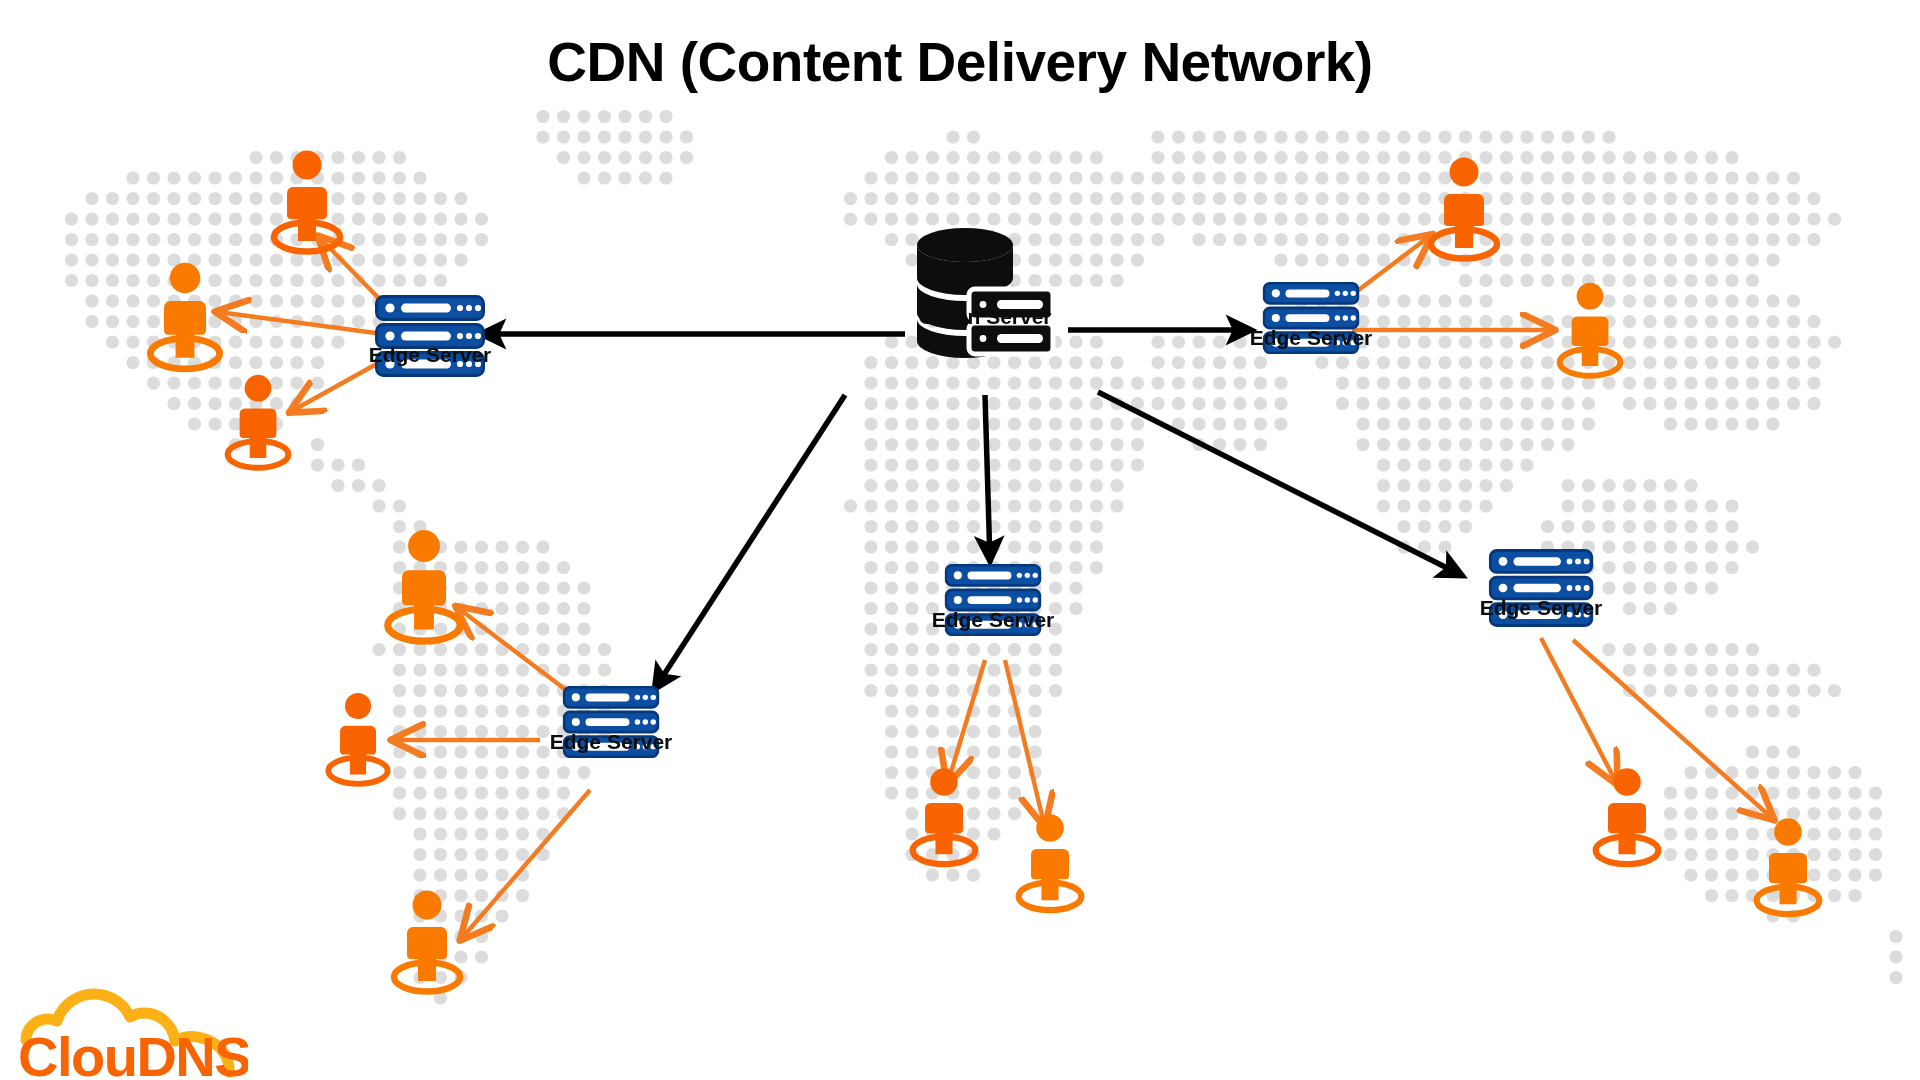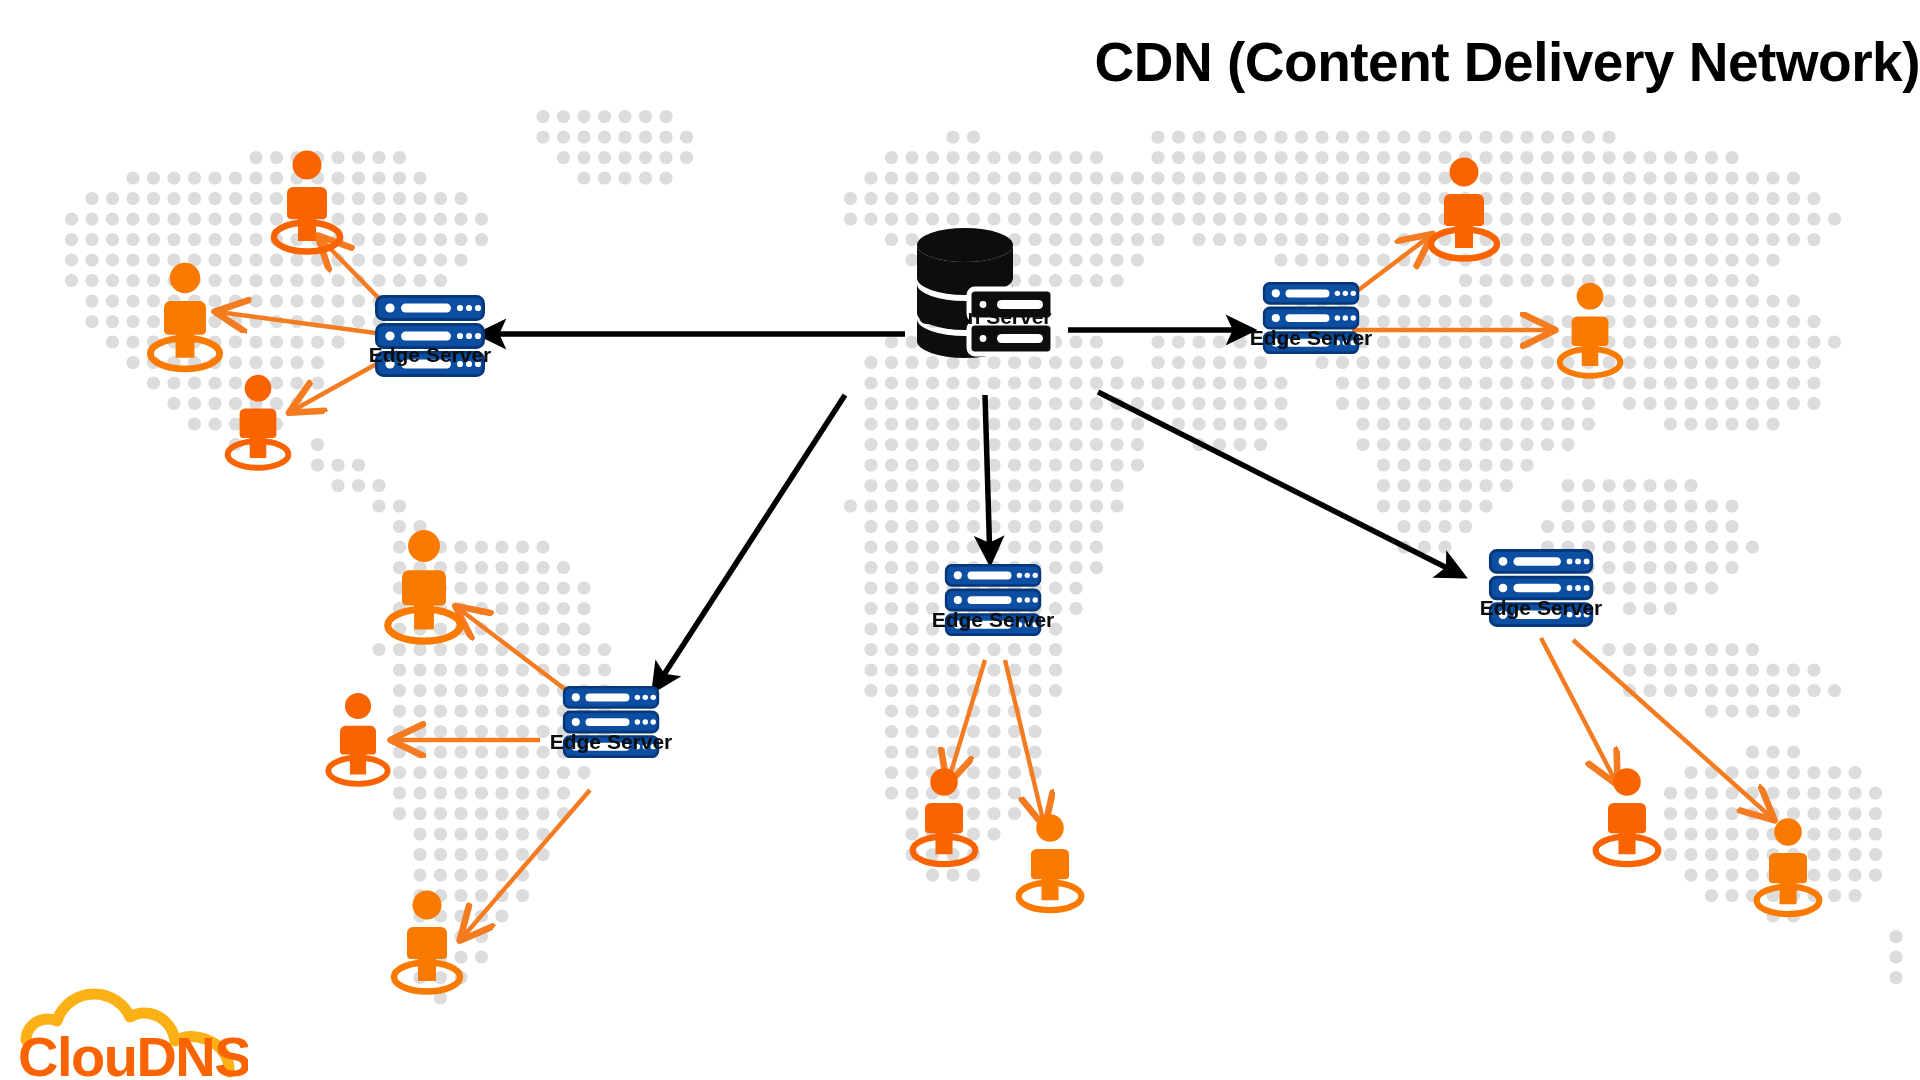--- a/index.html
+++ b/index.html
@@ -26,21 +26,21 @@
   }
   #worldmap { z-index: 1; }
   #links    { z-index: 2; }
   #nodes    { position: absolute; left:0; top:0; width:1688px; height:1080px; z-index: 3; }
 
   .title {
     position: absolute;
     left: 0;
     top: 30px;
     width: 1920px;
-    text-align: right;
+    text-align: center;
     font-size: 55px;
     font-weight: 700;
     letter-spacing: -0.5px;
     color: #000000;
     z-index: 5;
     font-family: "Liberation Sans", sans-serif;
     font-stretch: condensed;
   }
 
   .node {

